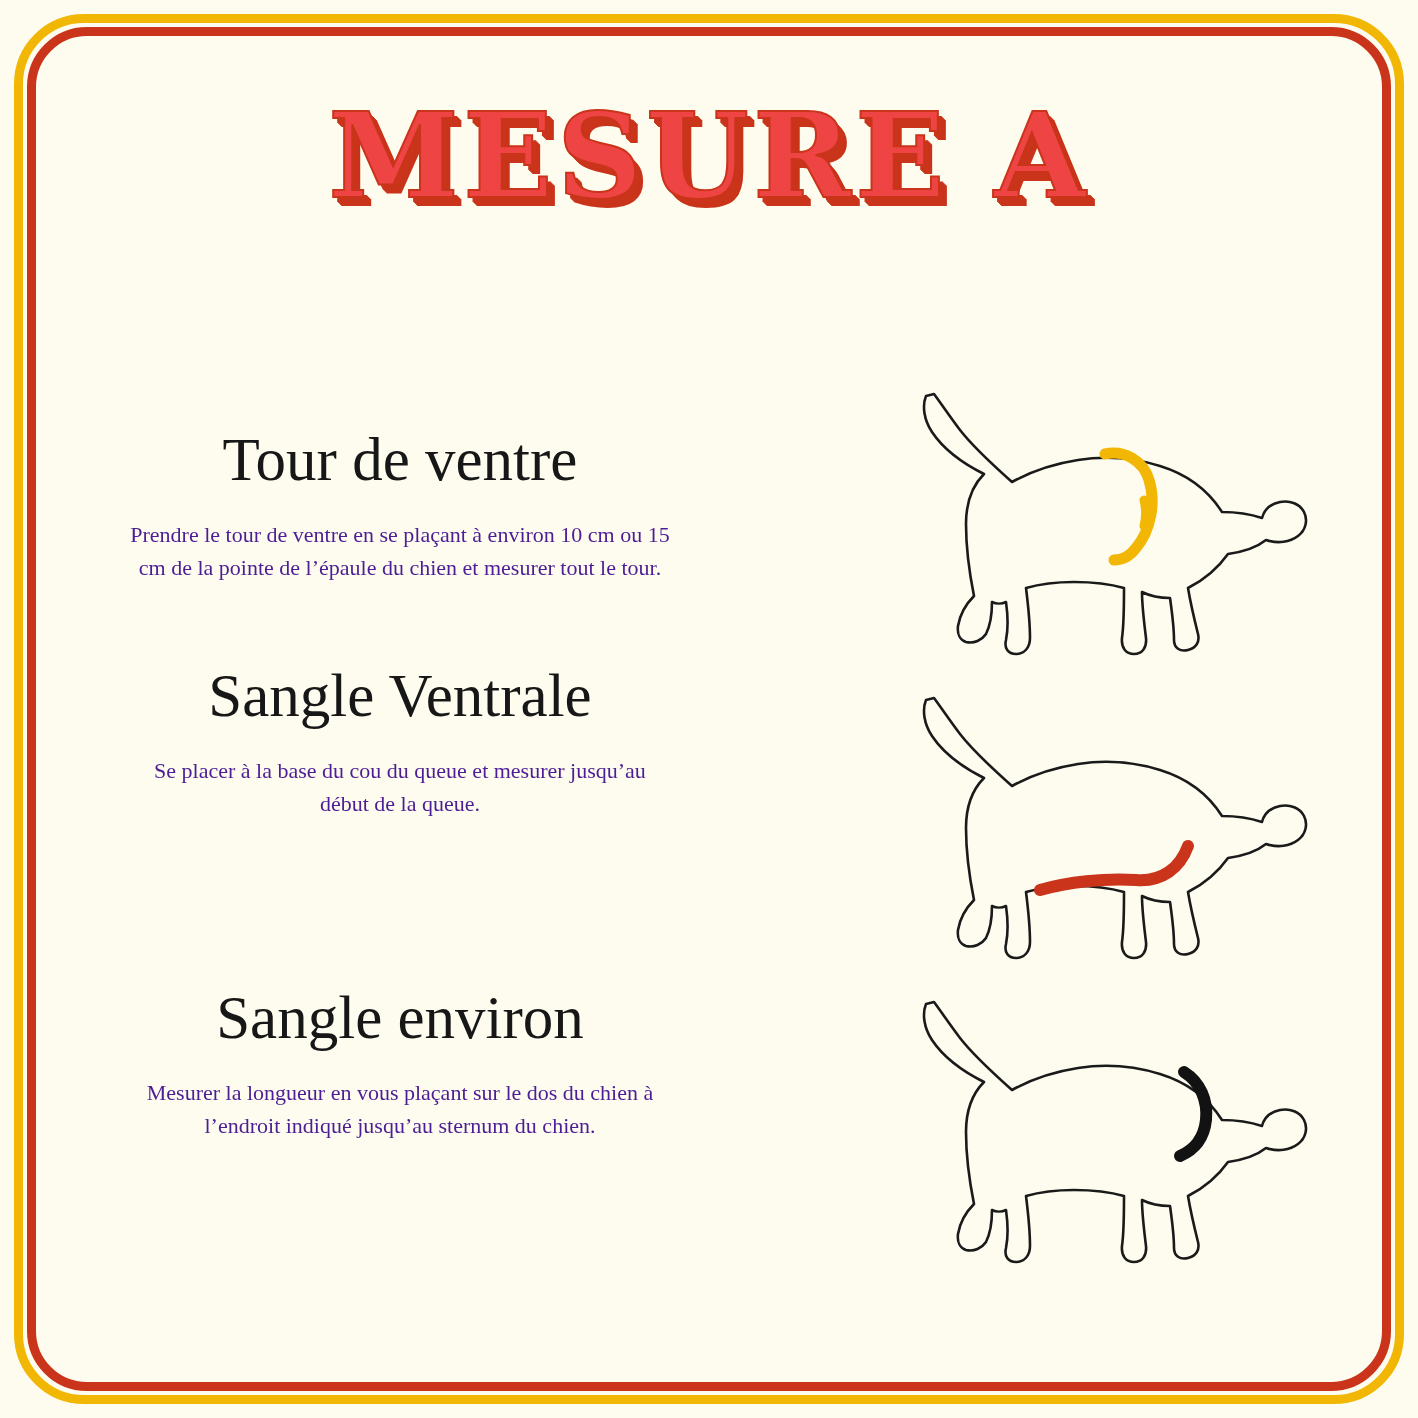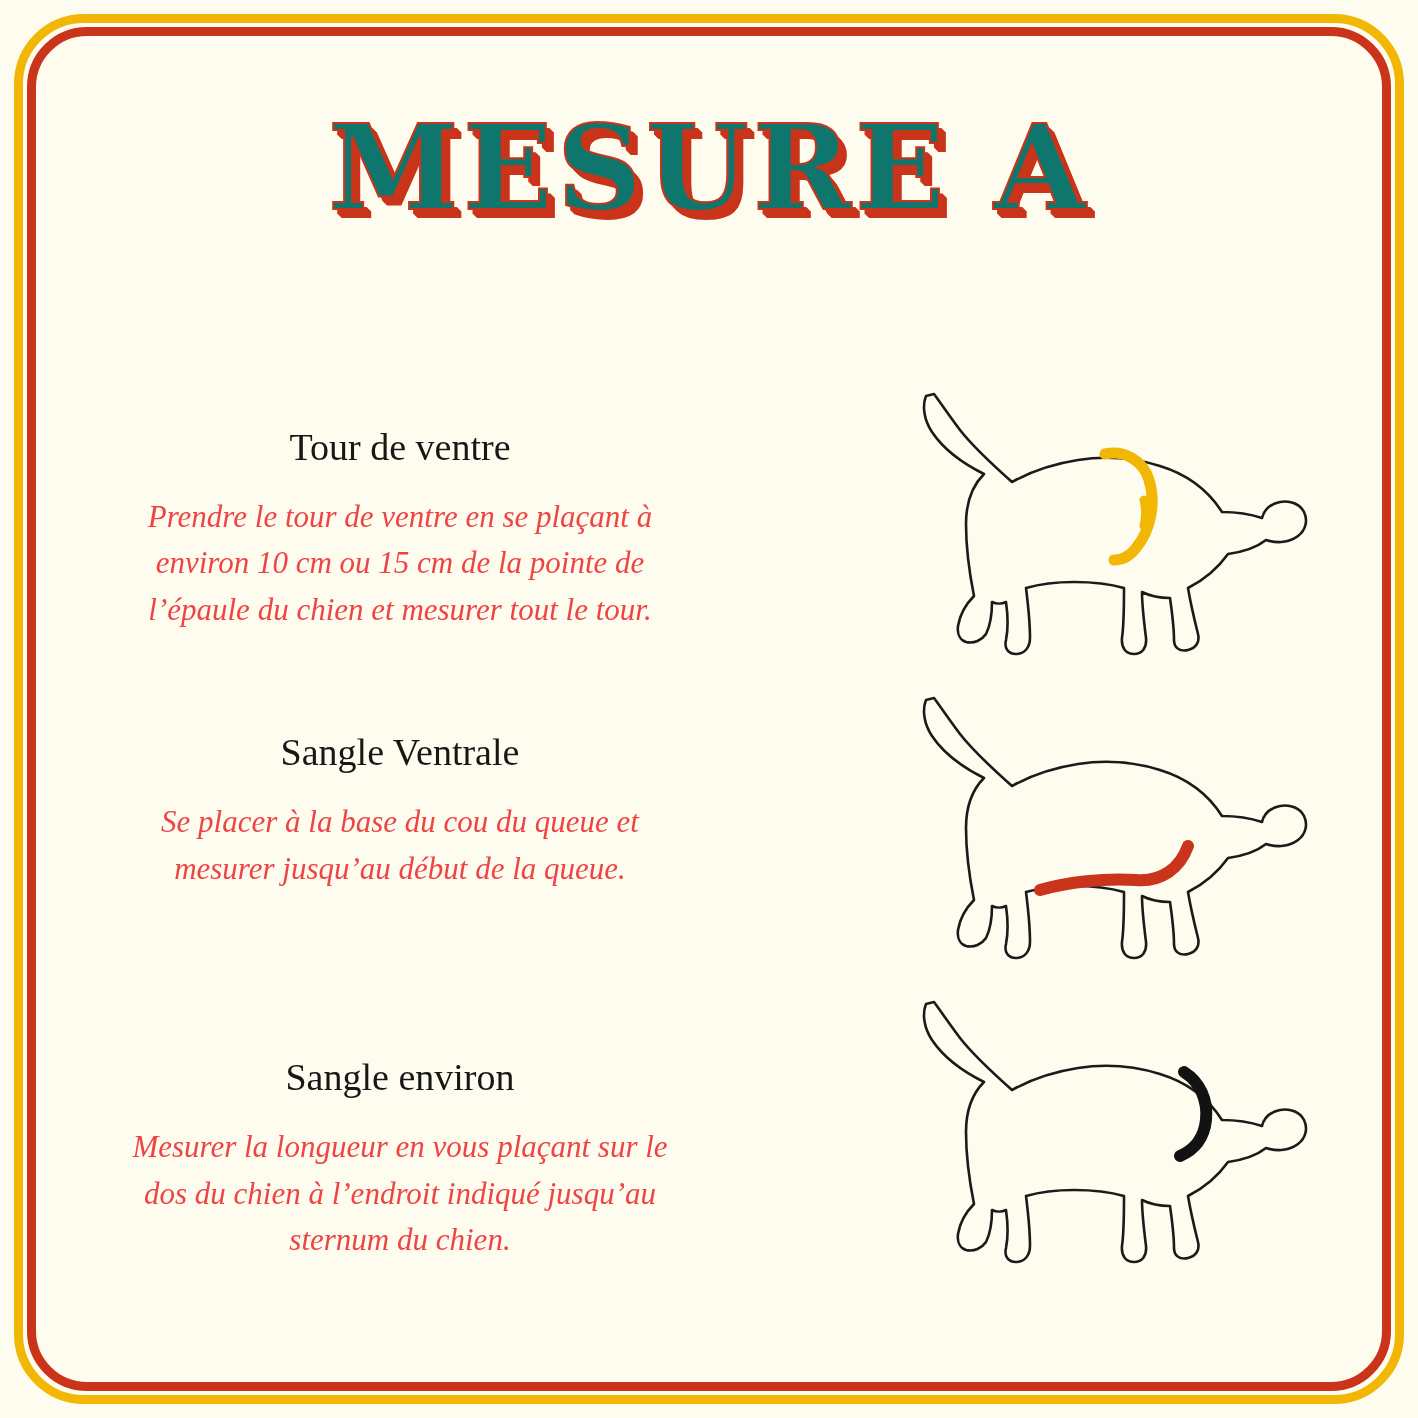--- a/index.html
+++ b/index.html
@@ -56,59 +56,57 @@
     width: 100%;
     text-align: center;
   }
   .title-line {
     position: relative;
     font-family: "DejaVu Serif", serif;
     font-weight: bold;
     font-size: 118px;
     letter-spacing: 4px;
     line-height: 1.28;
-    color: #0f766e;
+    color: #ef4444;
     text-shadow:
        4px 5px 0 #c9341a,
        5px 6px 0 #c9341a,
        6px 7px 0 #c9341a,
        7px 8px 0 #c9341a,
        8px 9px 0 #c9341a;
-    margin-top: 12px;
     -webkit-text-stroke: 2px #c9341a;
   }
   
   .sections {
     position: absolute;
     left: 10px;
     top: 380px;
     width: 700px;
   }
   .section {
     text-align: center;
     margin-bottom: 56px;
   }
   .section-title {
     font-family: "Liberation Serif", serif;
-    font-size: 38px;
+    font-size: 61px;
     color: #171717;
     margin: 0 0 26px 0;
     line-height: 1.05;
   }
   .section-desc {
     font-family: "Liberation Serif", serif;
-    font-size: 31px;
-    color: #ef4444;
+    font-size: 22px;
+    color: #4c1d95;
     line-height: 1.5;
     margin: 0 auto;
     max-width: 540px;
-    font-style: italic;
   }
   .s1 { margin-top: 8px; }
-  .s2 { margin-top: 100px; }
+  .s2 { margin-top: 80px; }
   .s3 { margin-top: 166px; }
 
   
   .dogs {
     position: absolute;
     right: 10px;
     top: 350px;
     width: 460px;
   }
   .dog-wrap {

